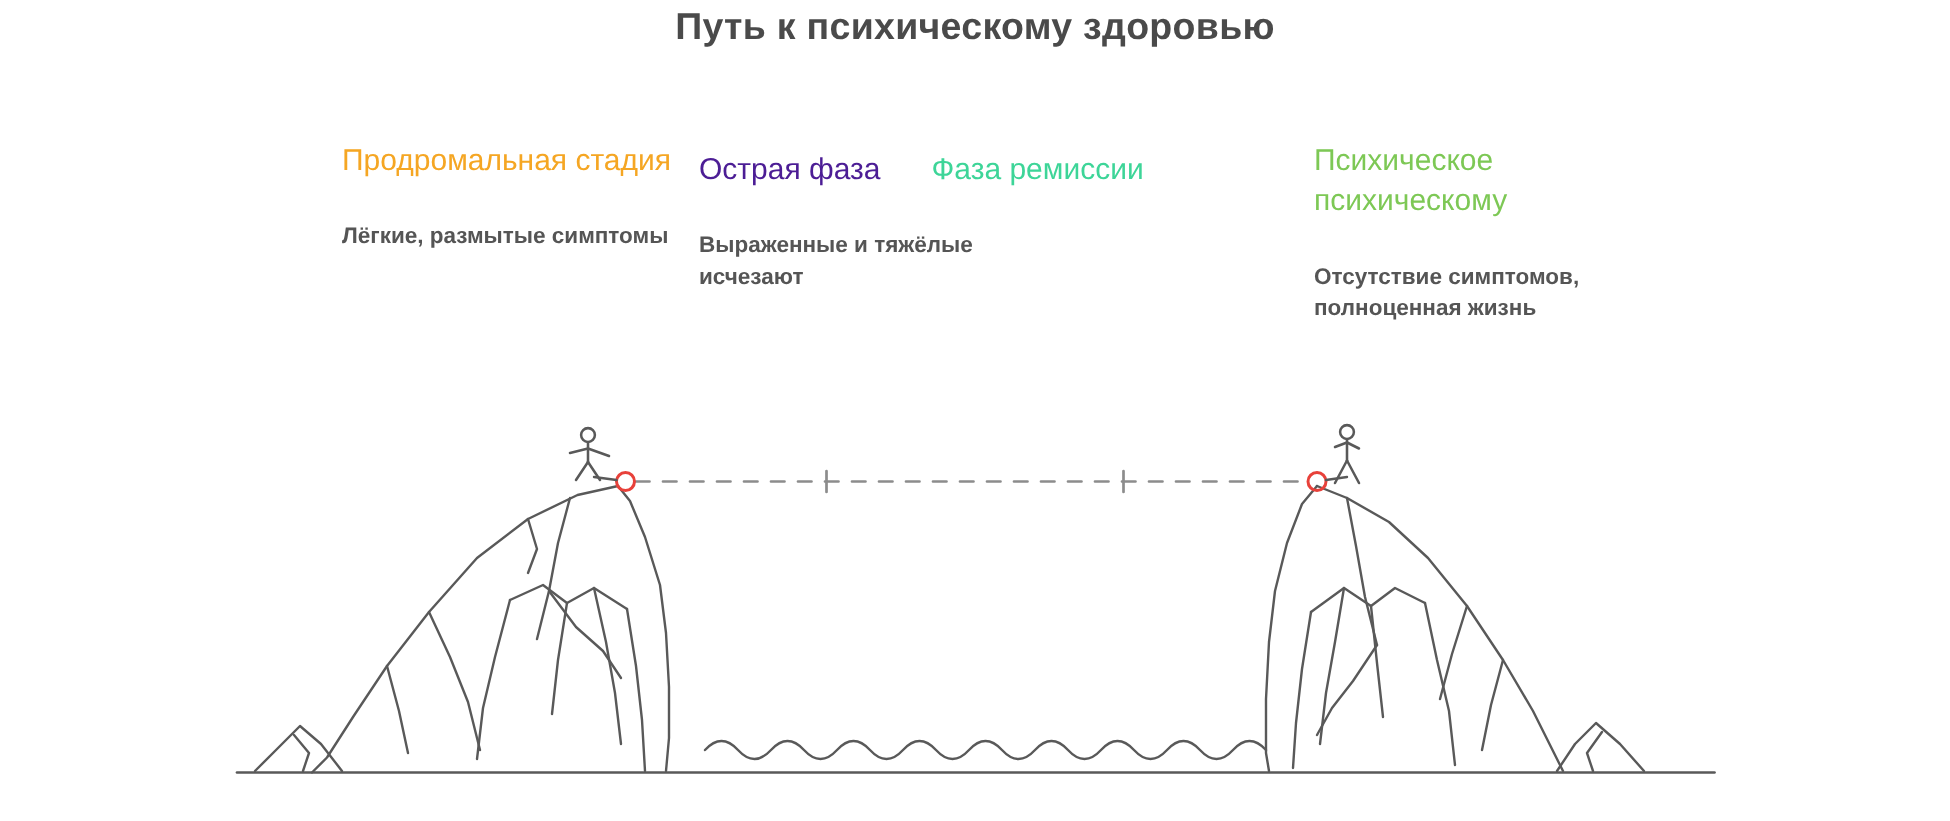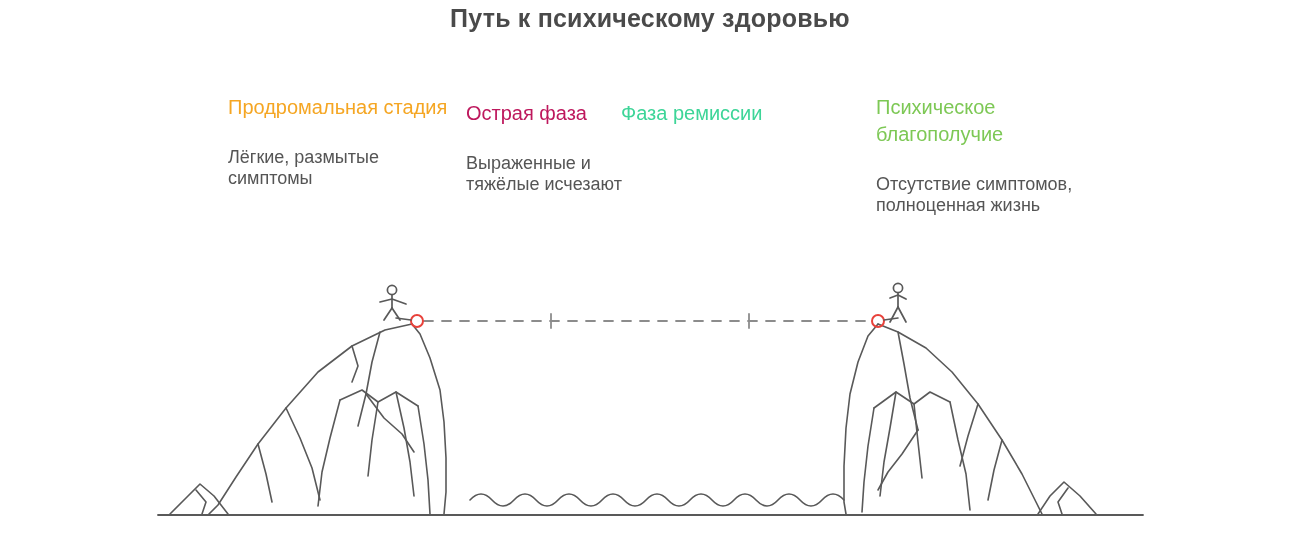--- a/index.html
+++ b/index.html
@@ -29,23 +29,24 @@
   .stage {
     position: absolute;
   }
   .stage-title {
     font-size: 20px;
     line-height: 27px;
     font-weight: normal;
   }
   .stage-desc {
     margin-top: 26px;
-    font-size: 18px;
+    font-size: 15px;
     line-height: 21px;
     color: #555555;
+    font-weight: bold;
   }
   #stage-0 { left: 228px; top: 94px; width: 240px; }
   #stage-1 { left: 466px; top: 100px; width: 192px; }
   #stage-2 { left: 621px; top: 100px; width: 216px; }
   #stage-3 { left: 876px; top: 94px; width: 228px; }
 
   #scene {
     position: absolute;
     left: 0;
     top: 262px;
@@ -57,30 +58,30 @@
 <body>
 
 <div id="page-title">Путь к психическому здоровью</div>
 
 <div class="stage" id="stage-0">
   <div class="stage-title" style="color:#f5a623">Продромальная стадия</div>
   <div class="stage-desc">Лёгкие, размытые симптомы</div>
 </div>
 
 <div class="stage" id="stage-1">
-  <div class="stage-title" style="color:#be185d">Острая фаза</div>
+  <div class="stage-title" style="color:#4c1d95">Острая фаза</div>
   <div class="stage-desc">Выраженные и тяжёлые исчезают</div>
 </div>
 
 <div class="stage" id="stage-2">
   <div class="stage-title" style="color:#3dd598">Фаза ремиссии</div>
 </div>
 
 <div class="stage" id="stage-3">
-  <div class="stage-title" style="color:#7dc855">Психическое благополучие</div>
+  <div class="stage-title" style="color:#7dc855">Психическое психическому</div>
   <div class="stage-desc">Отсутствие симптомов, полноценная жизнь</div>
 </div>
 
 <svg id="scene" viewBox="0 0 1300 285">
 
   <g fill="none" stroke="#595959" stroke-width="1.6" stroke-linejoin="round" stroke-linecap="round">
     <path d="M412 62 L385 68 L352 84 L318 110 L286 146 L258 182 L236 215 L218 243 L208 253"></path>
     <path d="M412 62 L420 72 L430 96 L440 128 L444 160 L446 196 L446 230 L444 252"></path>
     <path d="M380 70 L372 100 L366 132 L358 164"></path>
     <path d="M340 138 L362 128 L378 140 L396 130 L418 144"></path>

